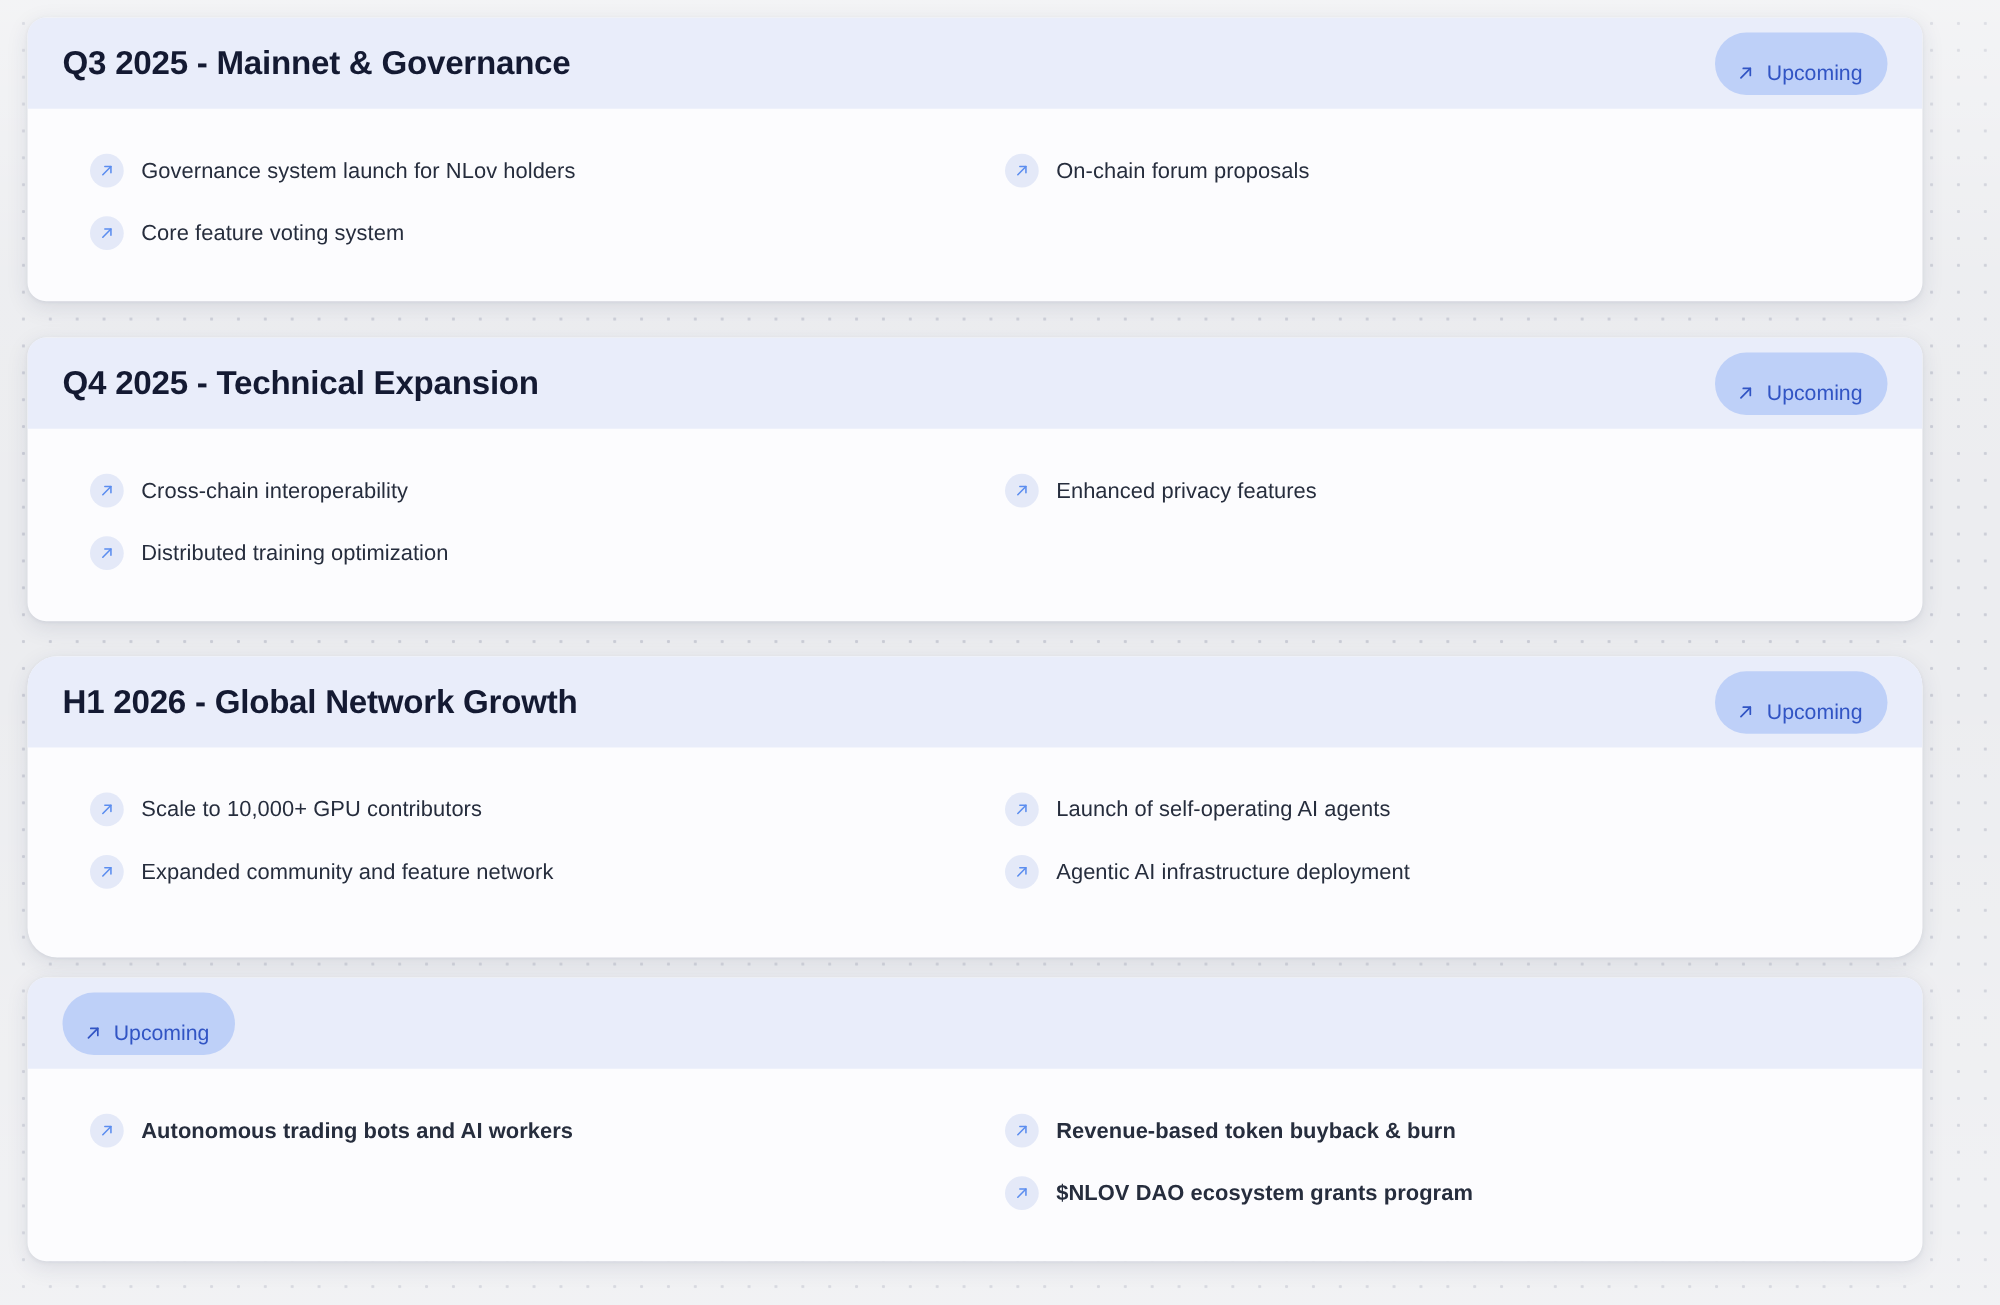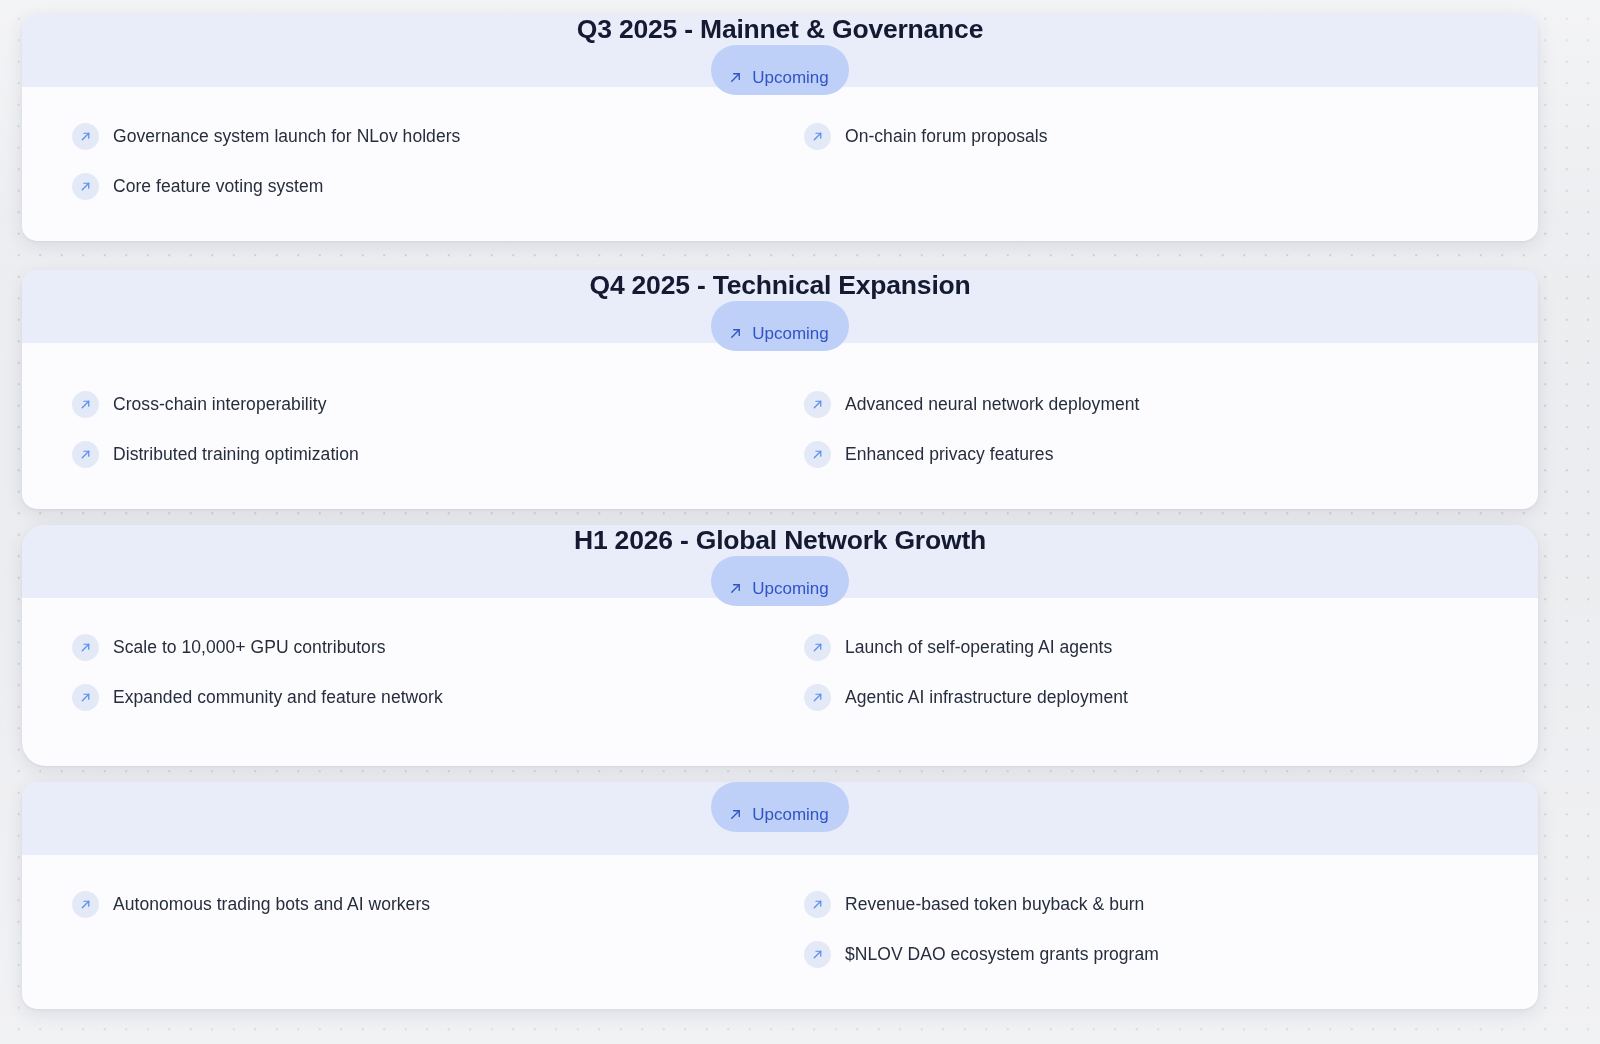--- a/index.html
+++ b/index.html
@@ -45,21 +45,20 @@
     overflow: hidden;
   }
 
   .phase-header {
     background: #e9edfa;
     padding: 0 28px;
     height: 73px;
     display: flex;
     align-items: center;
     justify-content: space-between;
-    flex-direction: column;
   }
 
   .phase-title {
     font-size: 26.5px;
     font-weight: 700;
     color: #141a32;
     letter-spacing: -0.2px;
     white-space: nowrap;
   }
 
@@ -183,21 +182,21 @@
         <div class="status-badge">
           <span class="badge-arrow">
             <svg width="15" height="15" viewBox="0 0 24 24" fill="none" stroke="#3154c4" stroke-width="2.2" stroke-linecap="round" stroke-linejoin="round">
               <line x1="6" y1="18" x2="18" y2="6"></line>
               <polyline points="9 6 18 6 18 15"></polyline>
             </svg>
           </span>
           <span>Upcoming</span>
         </div>
       </div>
-      <div class="phase-body" style="padding-top: 36px; padding-bottom: 30px;">
+      <div class="phase-body" style="padding-top: 24px; padding-bottom: 30px;">
         <div class="col-left">
           <div class="milestone">
             <span class="m-icon">
               <svg width="13" height="13" viewBox="0 0 24 24" fill="none" stroke="#5b8def" stroke-width="2.3" stroke-linecap="round" stroke-linejoin="round">
                 <line x1="6" y1="18" x2="18" y2="6"></line>
                 <polyline points="9 6 18 6 18 15"></polyline>
               </svg>
             </span>
             <span class="m-label">Cross-chain interoperability</span>
           </div>
@@ -205,29 +204,20 @@
             <span class="m-icon">
               <svg width="13" height="13" viewBox="0 0 24 24" fill="none" stroke="#5b8def" stroke-width="2.3" stroke-linecap="round" stroke-linejoin="round">
                 <line x1="6" y1="18" x2="18" y2="6"></line>
                 <polyline points="9 6 18 6 18 15"></polyline>
               </svg>
             </span>
             <span class="m-label">Distributed training optimization</span>
           </div>
         </div>
         <div class="col-right">
-          <div class="milestone">
-            <span class="m-icon">
-              <svg width="13" height="13" viewBox="0 0 24 24" fill="none" stroke="#5b8def" stroke-width="2.3" stroke-linecap="round" stroke-linejoin="round">
-                <line x1="6" y1="18" x2="18" y2="6"></line>
-                <polyline points="9 6 18 6 18 15"></polyline>
-              </svg>
-            </span>
-            <span class="m-label">Advanced neural network deployment</span>
-          </div>
           <div class="milestone">
             <span class="m-icon">
               <svg width="13" height="13" viewBox="0 0 24 24" fill="none" stroke="#5b8def" stroke-width="2.3" stroke-linecap="round" stroke-linejoin="round">
                 <line x1="6" y1="18" x2="18" y2="6"></line>
                 <polyline points="9 6 18 6 18 15"></polyline>
               </svg>
             </span>
             <span class="m-label">Enhanced privacy features</span>
           </div>
         </div>
@@ -294,21 +284,21 @@
         <div class="status-badge">
           <span class="badge-arrow">
             <svg width="15" height="15" viewBox="0 0 24 24" fill="none" stroke="#3154c4" stroke-width="2.2" stroke-linecap="round" stroke-linejoin="round">
               <line x1="6" y1="18" x2="18" y2="6"></line>
               <polyline points="9 6 18 6 18 15"></polyline>
             </svg>
           </span>
           <span>Upcoming</span>
         </div>
       </div>
-      <div class="phase-body" style="padding-top: 24px; ">
+      <div class="phase-body" style="padding-top: 24px;  font-weight: bold;">
         <div class="col-left">
           <div class="milestone">
             <span class="m-icon">
               <svg width="13" height="13" viewBox="0 0 24 24" fill="none" stroke="#5b8def" stroke-width="2.3" stroke-linecap="round" stroke-linejoin="round">
                 <line x1="6" y1="18" x2="18" y2="6"></line>
                 <polyline points="9 6 18 6 18 15"></polyline>
               </svg>
             </span>
             <span class="m-label">Autonomous trading bots and AI workers</span>
           </div>

